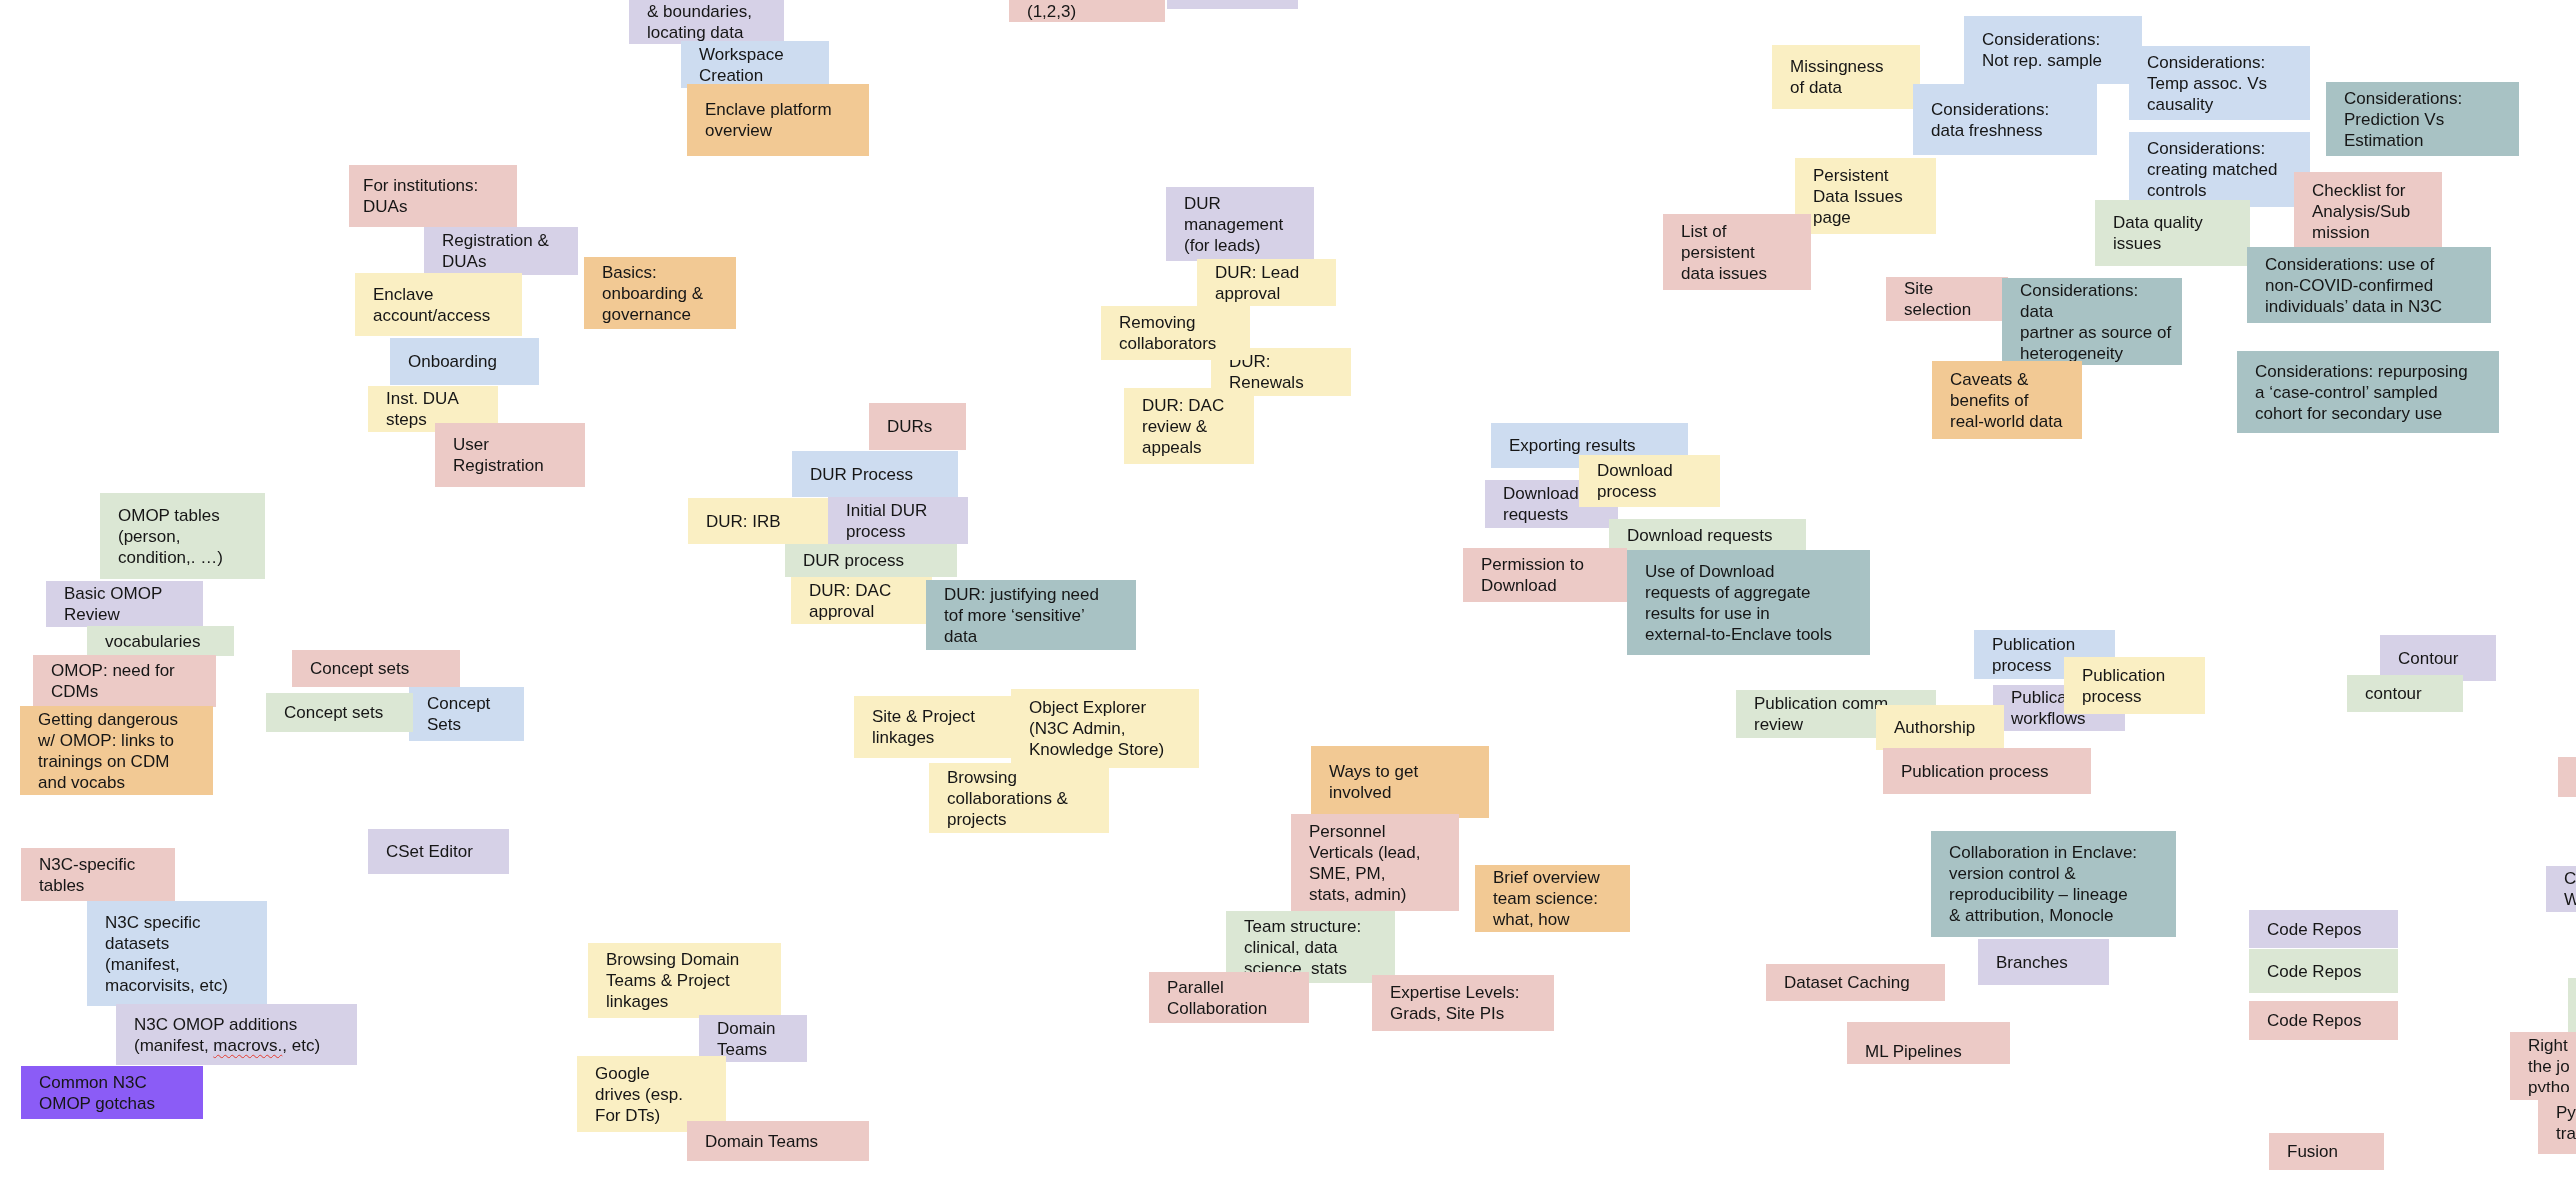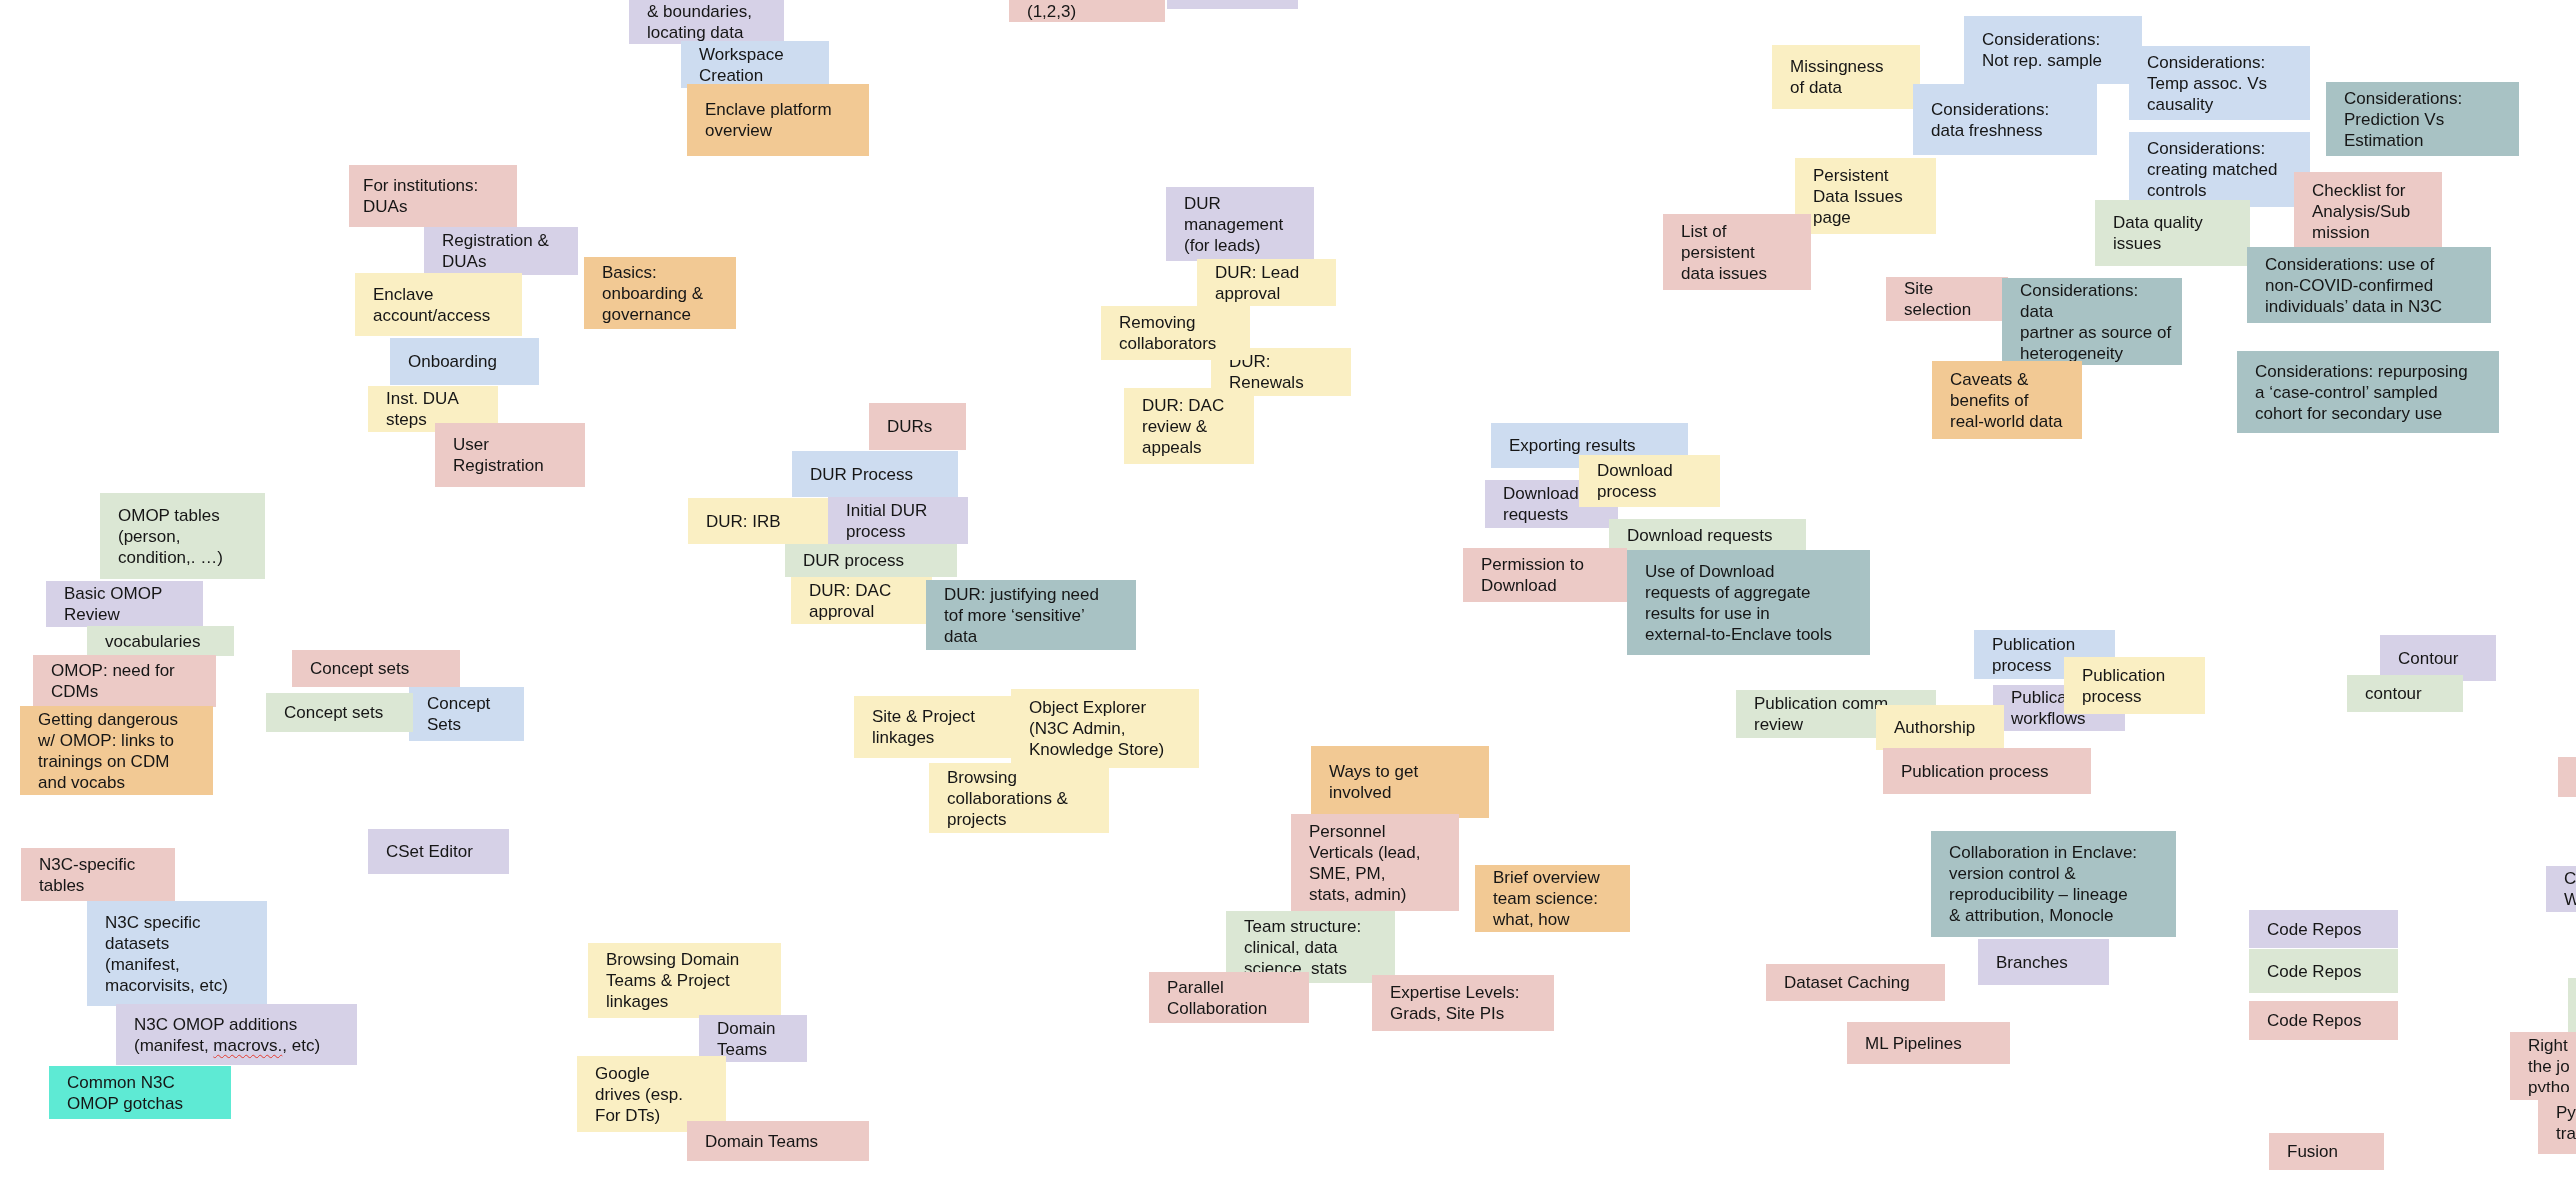--- a/index.html
+++ b/index.html
@@ -295,21 +295,21 @@
     <div class="note" style="left: 87px; top: 901px; width: 180px; height: 105px; background: rgb(205, 220, 240);">
       <span class="note-text">N3C specific
 datasets
 (manifest,
 macorvisits, etc)</span>
     </div>
     <div class="note" style="left: 116px; top: 1004px; width: 241px; height: 61px; background: rgb(214, 209, 231);">
       <span class="note-text">N3C OMOP additions
 (manifest, <span class="squiggle">macrovs.</span>, etc)</span>
     </div>
-    <div class="note" style="left: 21px; top: 1066px; width: 182px; height: 53px; background: #5eead4; margin-left: 28px;">
+    <div class="note" style="left: 21px; top: 1066px; width: 182px; height: 53px; background: #8b5cf6;">
       <span class="note-text">Common N3C
 OMOP gotchas</span>
     </div>
     <div class="note" style="left: 854px; top: 696px; width: 158px; height: 62px; background: rgb(250, 239, 195);">
       <span class="note-text">Site &amp; Project
 linkages</span>
     </div>
     <div class="note" style="left: 1011px; top: 689px; width: 188px; height: 79px; background: rgb(250, 239, 195);">
       <span class="note-text">Object Explorer
 (N3C Admin,
@@ -370,21 +370,21 @@
 version control &amp;
 reproducibility – lineage
 &amp; attribution, Monocle</span>
     </div>
     <div class="note" style="left: 1978px; top: 939px; width: 131px; height: 46px; background: rgb(214, 209, 231);">
       <span class="note-text">Branches</span>
     </div>
     <div class="note" style="left: 1766px; top: 964px; width: 179px; height: 37px; background: rgb(236, 202, 198);">
       <span class="note-text">Dataset Caching</span>
     </div>
-    <div class="note" style="left: 1847px; top: 1022px; width: 163px; height: 42px; background: rgb(236, 202, 198);">
+    <div class="note" style="left: 1847px; top: 1022px; width: 163px; height: 42px; background: rgb(236, 202, 198); align-items: flex-end;">
       <span class="note-text">ML Pipelines</span>
     </div>
     <div class="note" style="left: 2249px; top: 910px; width: 149px; height: 38px; background: rgb(214, 209, 231);">
       <span class="note-text">Code Repos</span>
     </div>
     <div class="note" style="left: 2249px; top: 949px; width: 149px; height: 44px; background: rgb(219, 231, 212);">
       <span class="note-text">Code Repos</span>
     </div>
     <div class="note" style="left: 2249px; top: 1001px; width: 149px; height: 39px; background: rgb(236, 202, 198);">
       <span class="note-text">Code Repos</span>

